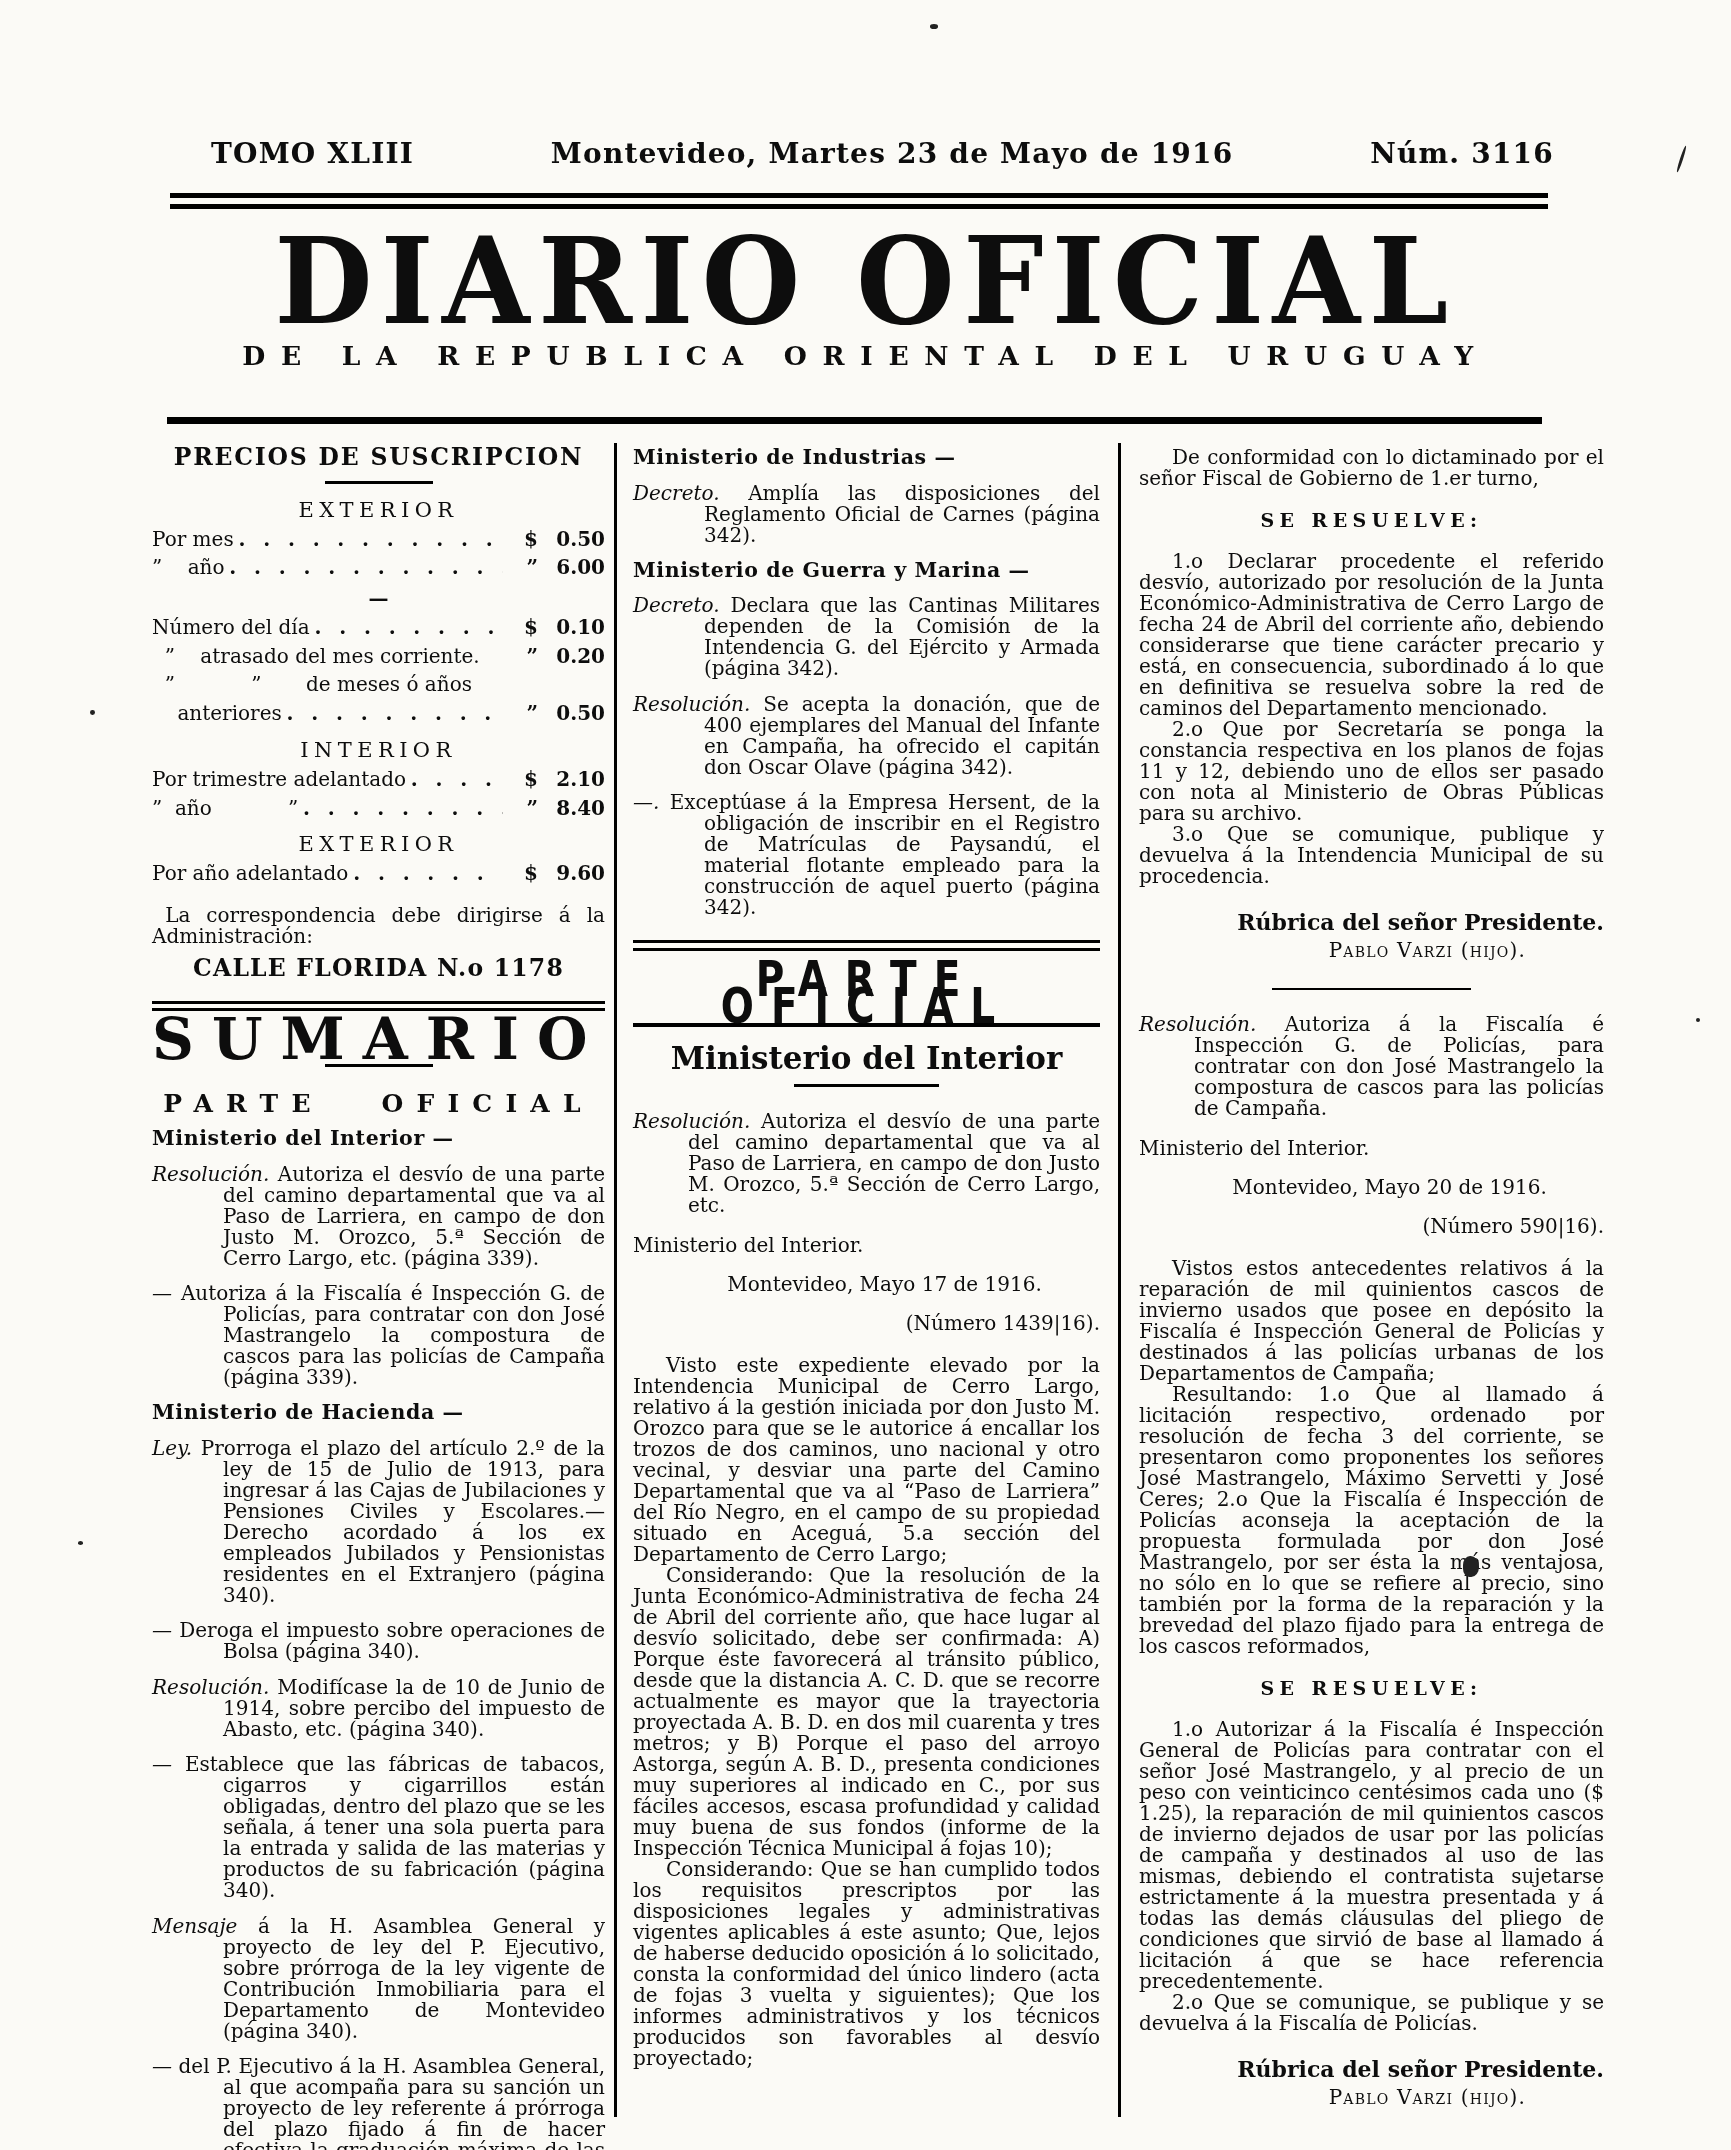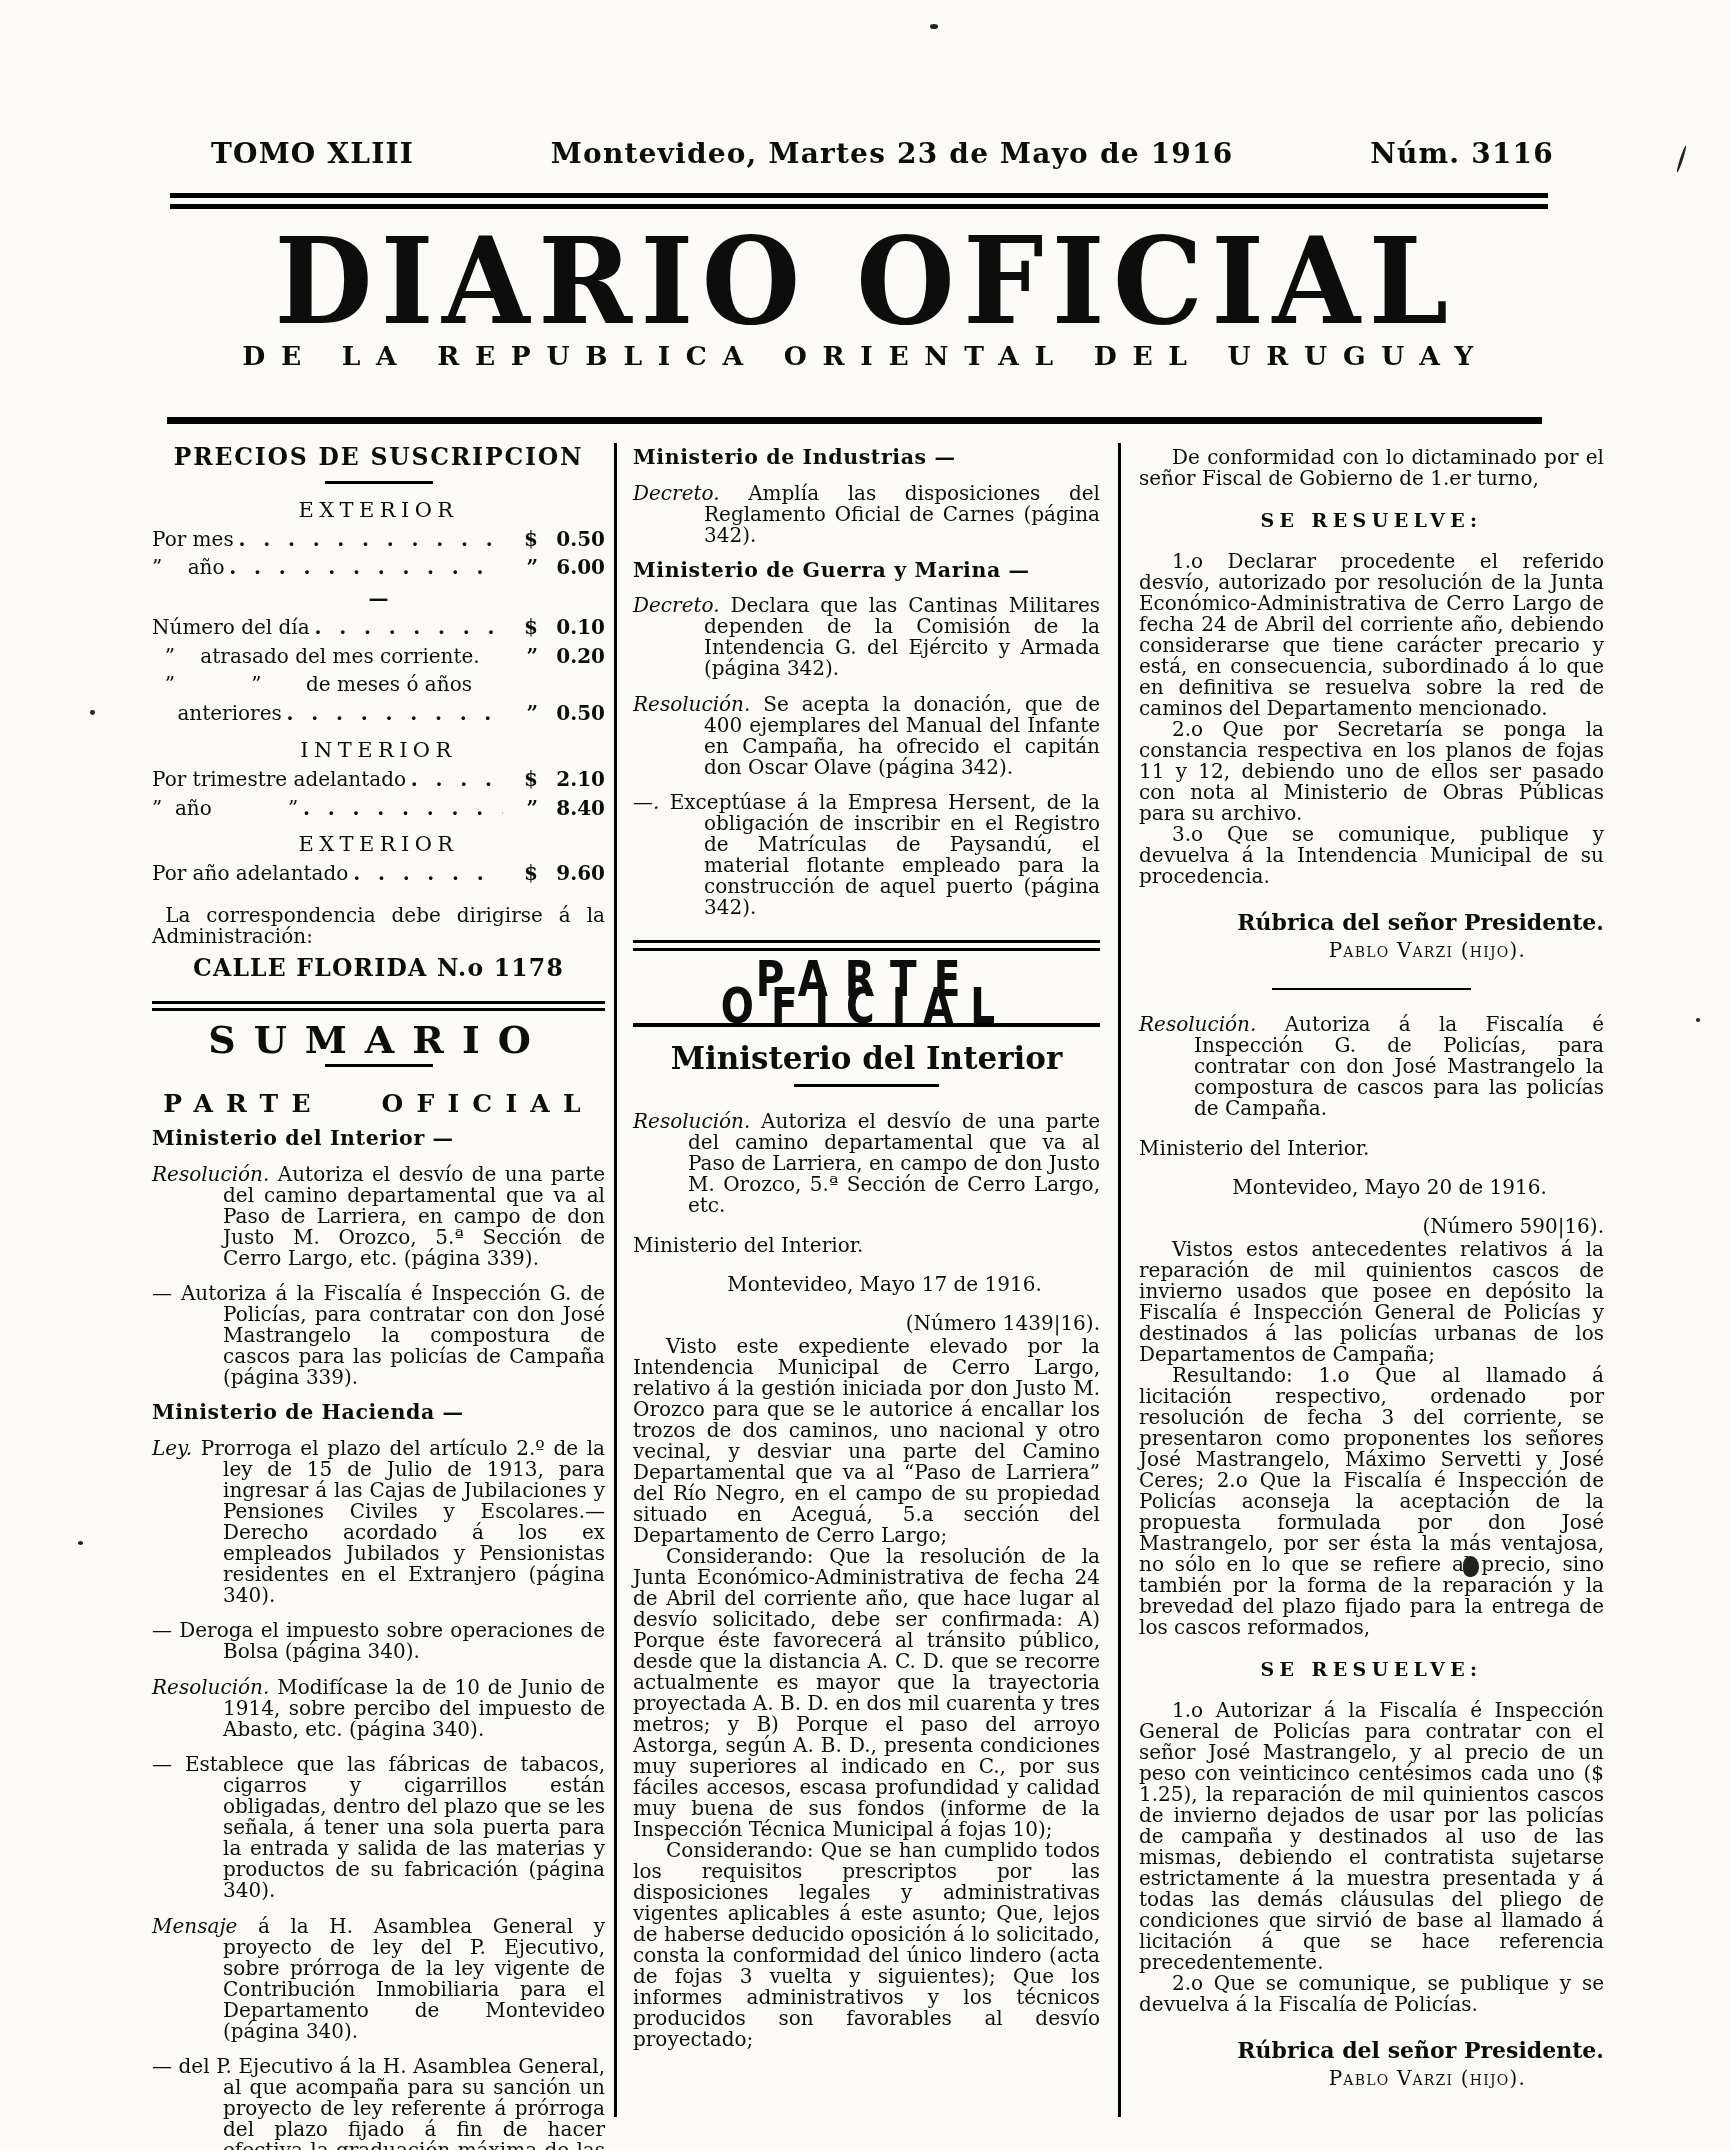--- a/index.html
+++ b/index.html
@@ -55,38 +55,38 @@
   .leader::after{content:". . . . . . . . . . . . . . . . . . . . . . . . . . . . . .";letter-spacing:5.4px;font-weight:bold;}
   .spacer{flex:1;}
   .cur{width:30px;text-align:right;font-weight:bold;}
   .val{width:67px;text-align:right;font-weight:bold;}
   .pdash{text-align:center;font-weight:bold;margin-top:9.6px;}
   .corr{margin-top:20.5px;text-align:justify;text-indent:13.2px;}
   .address{font-size:23.5px;font-weight:bold;text-align:center;margin-top:11px;letter-spacing:1.2px;}
   
   .rule-double-flow{margin-top:22px;}
   .rule-double-flow div{height:3px;background:#000;margin-bottom:4.8px;}
-  .sumario-title{font-size:38px;font-weight:bold;text-align:center;letter-spacing:18px;margin-top:18px;}
+  .sumario-title{font-size:58px;font-weight:bold;text-align:center;letter-spacing:18px;margin-top:18px;}
   .parte-left{font-size:25px;font-weight:bold;text-align:center;letter-spacing:13.2px;word-spacing:36px;margin-top:26.5px;}
   .min-head{font-size:20.5px;font-weight:bold;margin:14px 0 0;letter-spacing:0.6px;}
   .entry{padding-left:71px;text-indent:-71px;text-align:justify;margin-top:14.5px;}
   .lead{}
   
   .po-title{font-family:"DejaVu Sans","Liberation Sans",sans-serif;
     font-size:39px;font-weight:bold;letter-spacing:17px;text-align:center;
     margin-top:20.5px;transform:scaleY(1.28);transform-origin:center;}
   .po-underrule{height:4.2px;background:#000;margin-top:9.6px;}
   .po-ministry{font-size:31px;font-weight:bold;text-align:center;margin:20.5px 0 0;}
   .hr-short.mid{width:145px;height:2.4px;margin-top:15.7px;}
   .hang{padding-left:55px;text-indent:-55px;text-align:justify;margin-top:24px;}
   .source{margin-top:19px;}
   .date-line{text-align:center;margin-top:18px;padding-left:36px;}
   .number-line{text-align:right;margin-top:18px;padding-left:102px;}
   .body-para{text-align:justify;text-indent:33px;}
-  .body-para.mt{margin-top:2px;}
+  .body-para.mt{margin-top:21px;}
   
   .se-resuelve{font-size:19px;font-weight:bold;text-align:center;letter-spacing:5.4px;margin:20.5px 0;}
   .rubric{font-size:22px;font-weight:bold;text-align:right;margin-top:25px;}
   .signature{text-align:right;padding-right:78px;font-variant:small-caps;letter-spacing:1.2px;margin-top:7.2px;}
   .sig-rule{width:199px;height:2.4px;margin:26.5px auto 0;}
   
   .speck{position:absolute;background:#222;border-radius:50%;}
 </style>
 </head>
 <body>

